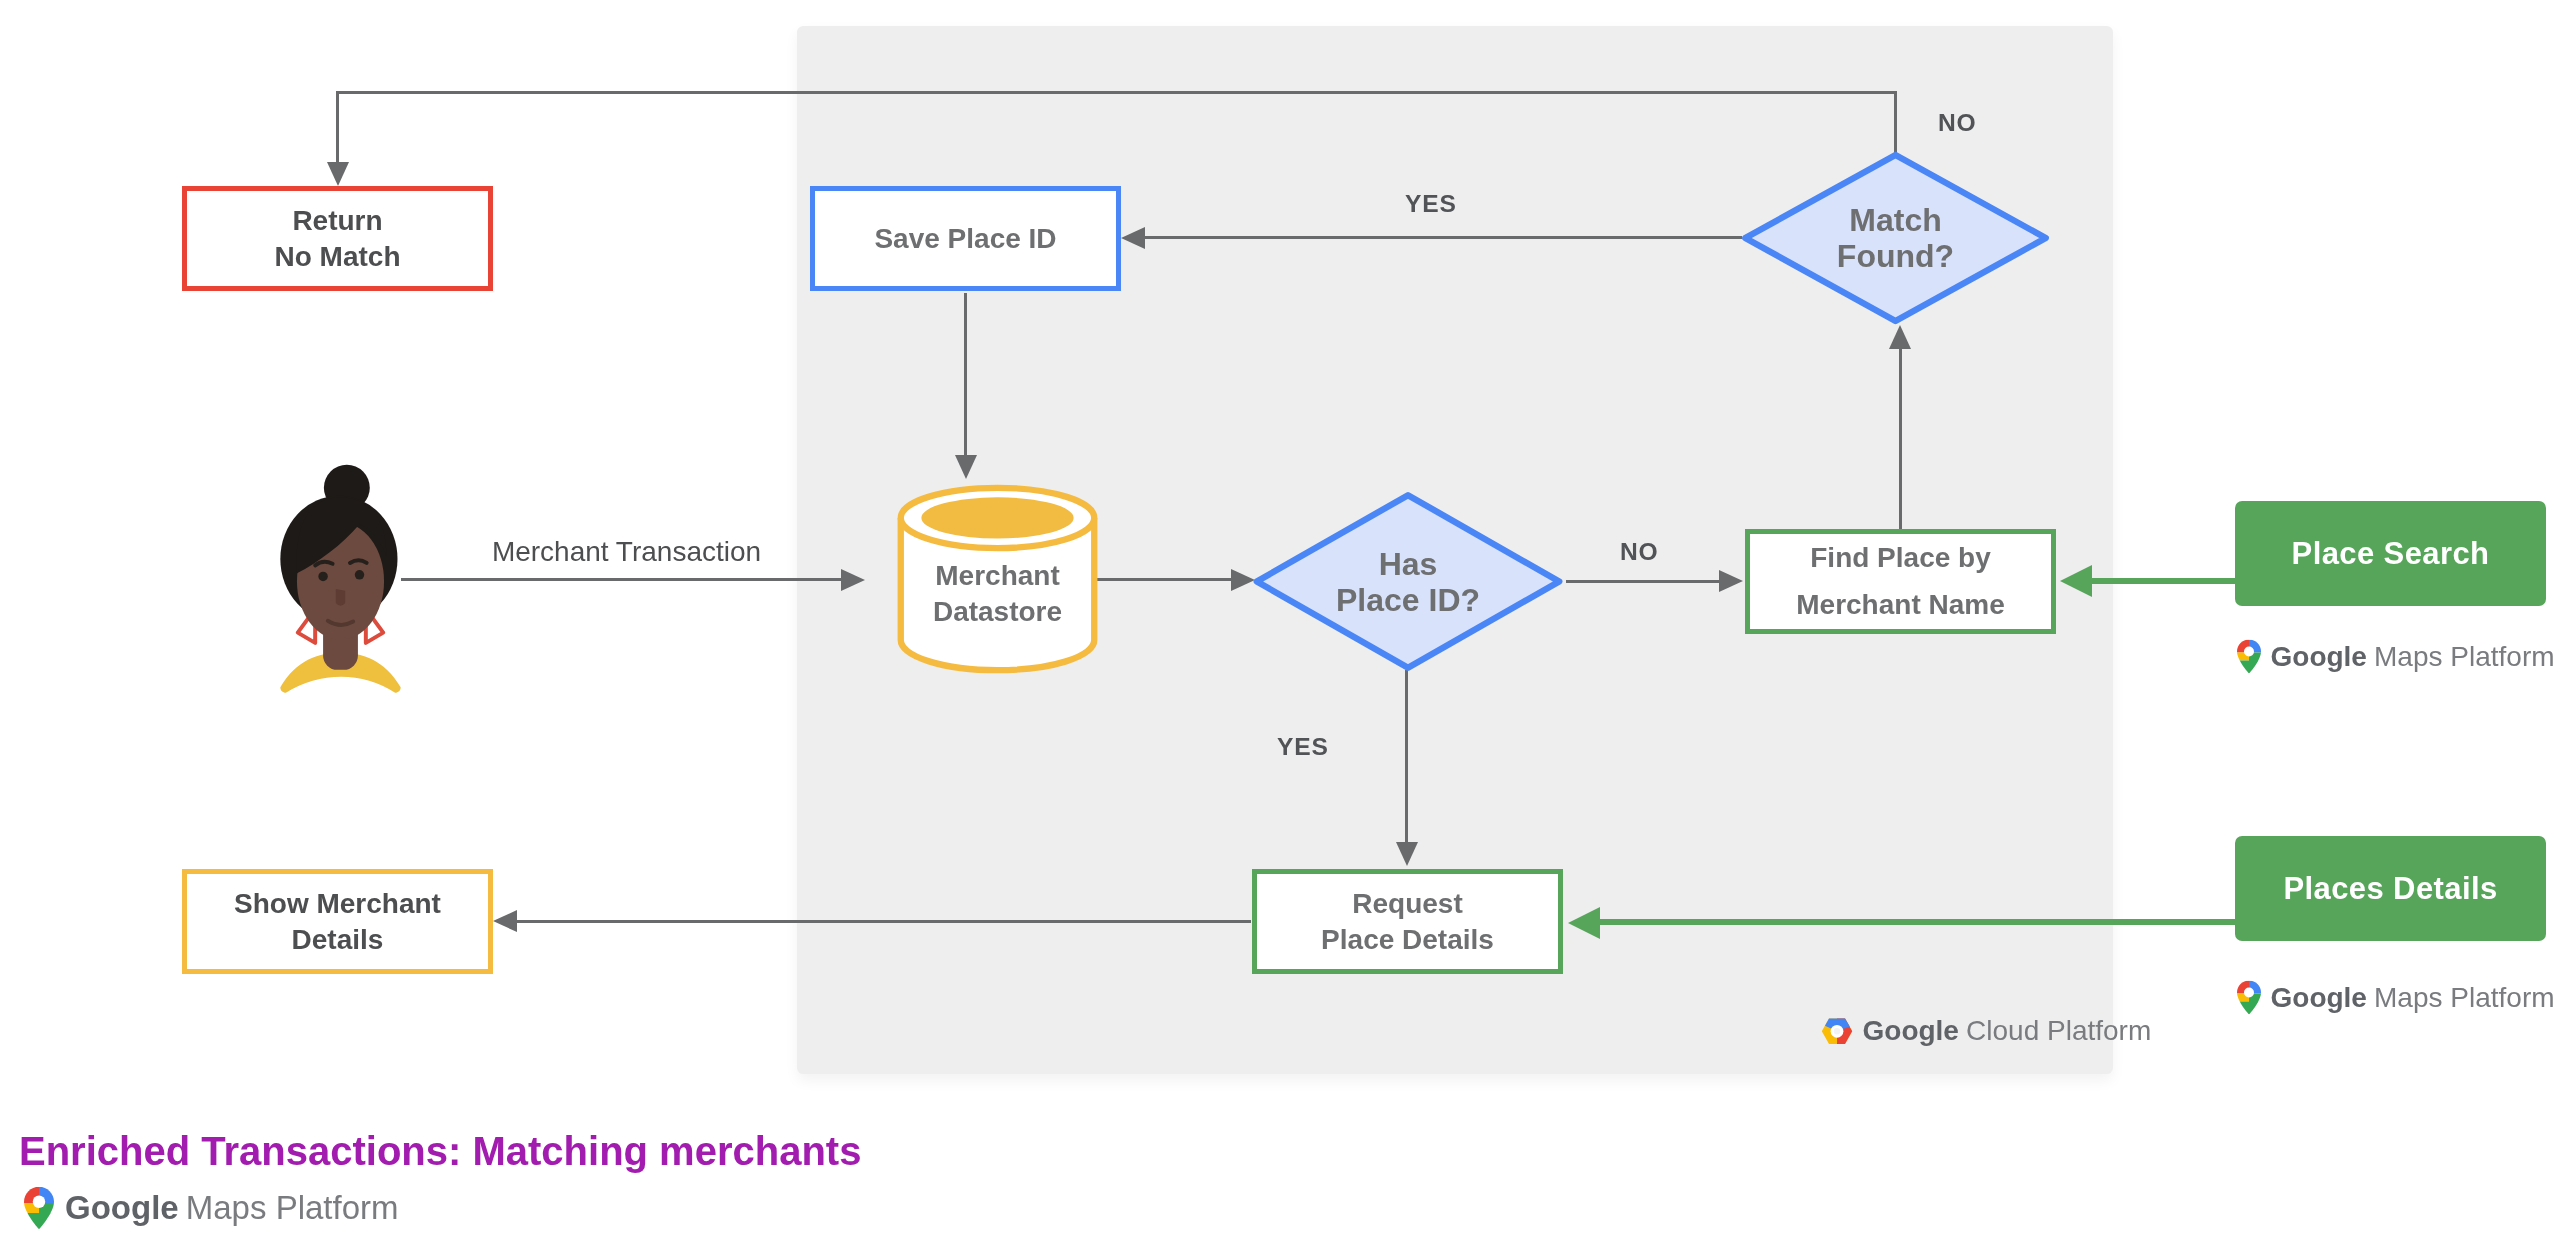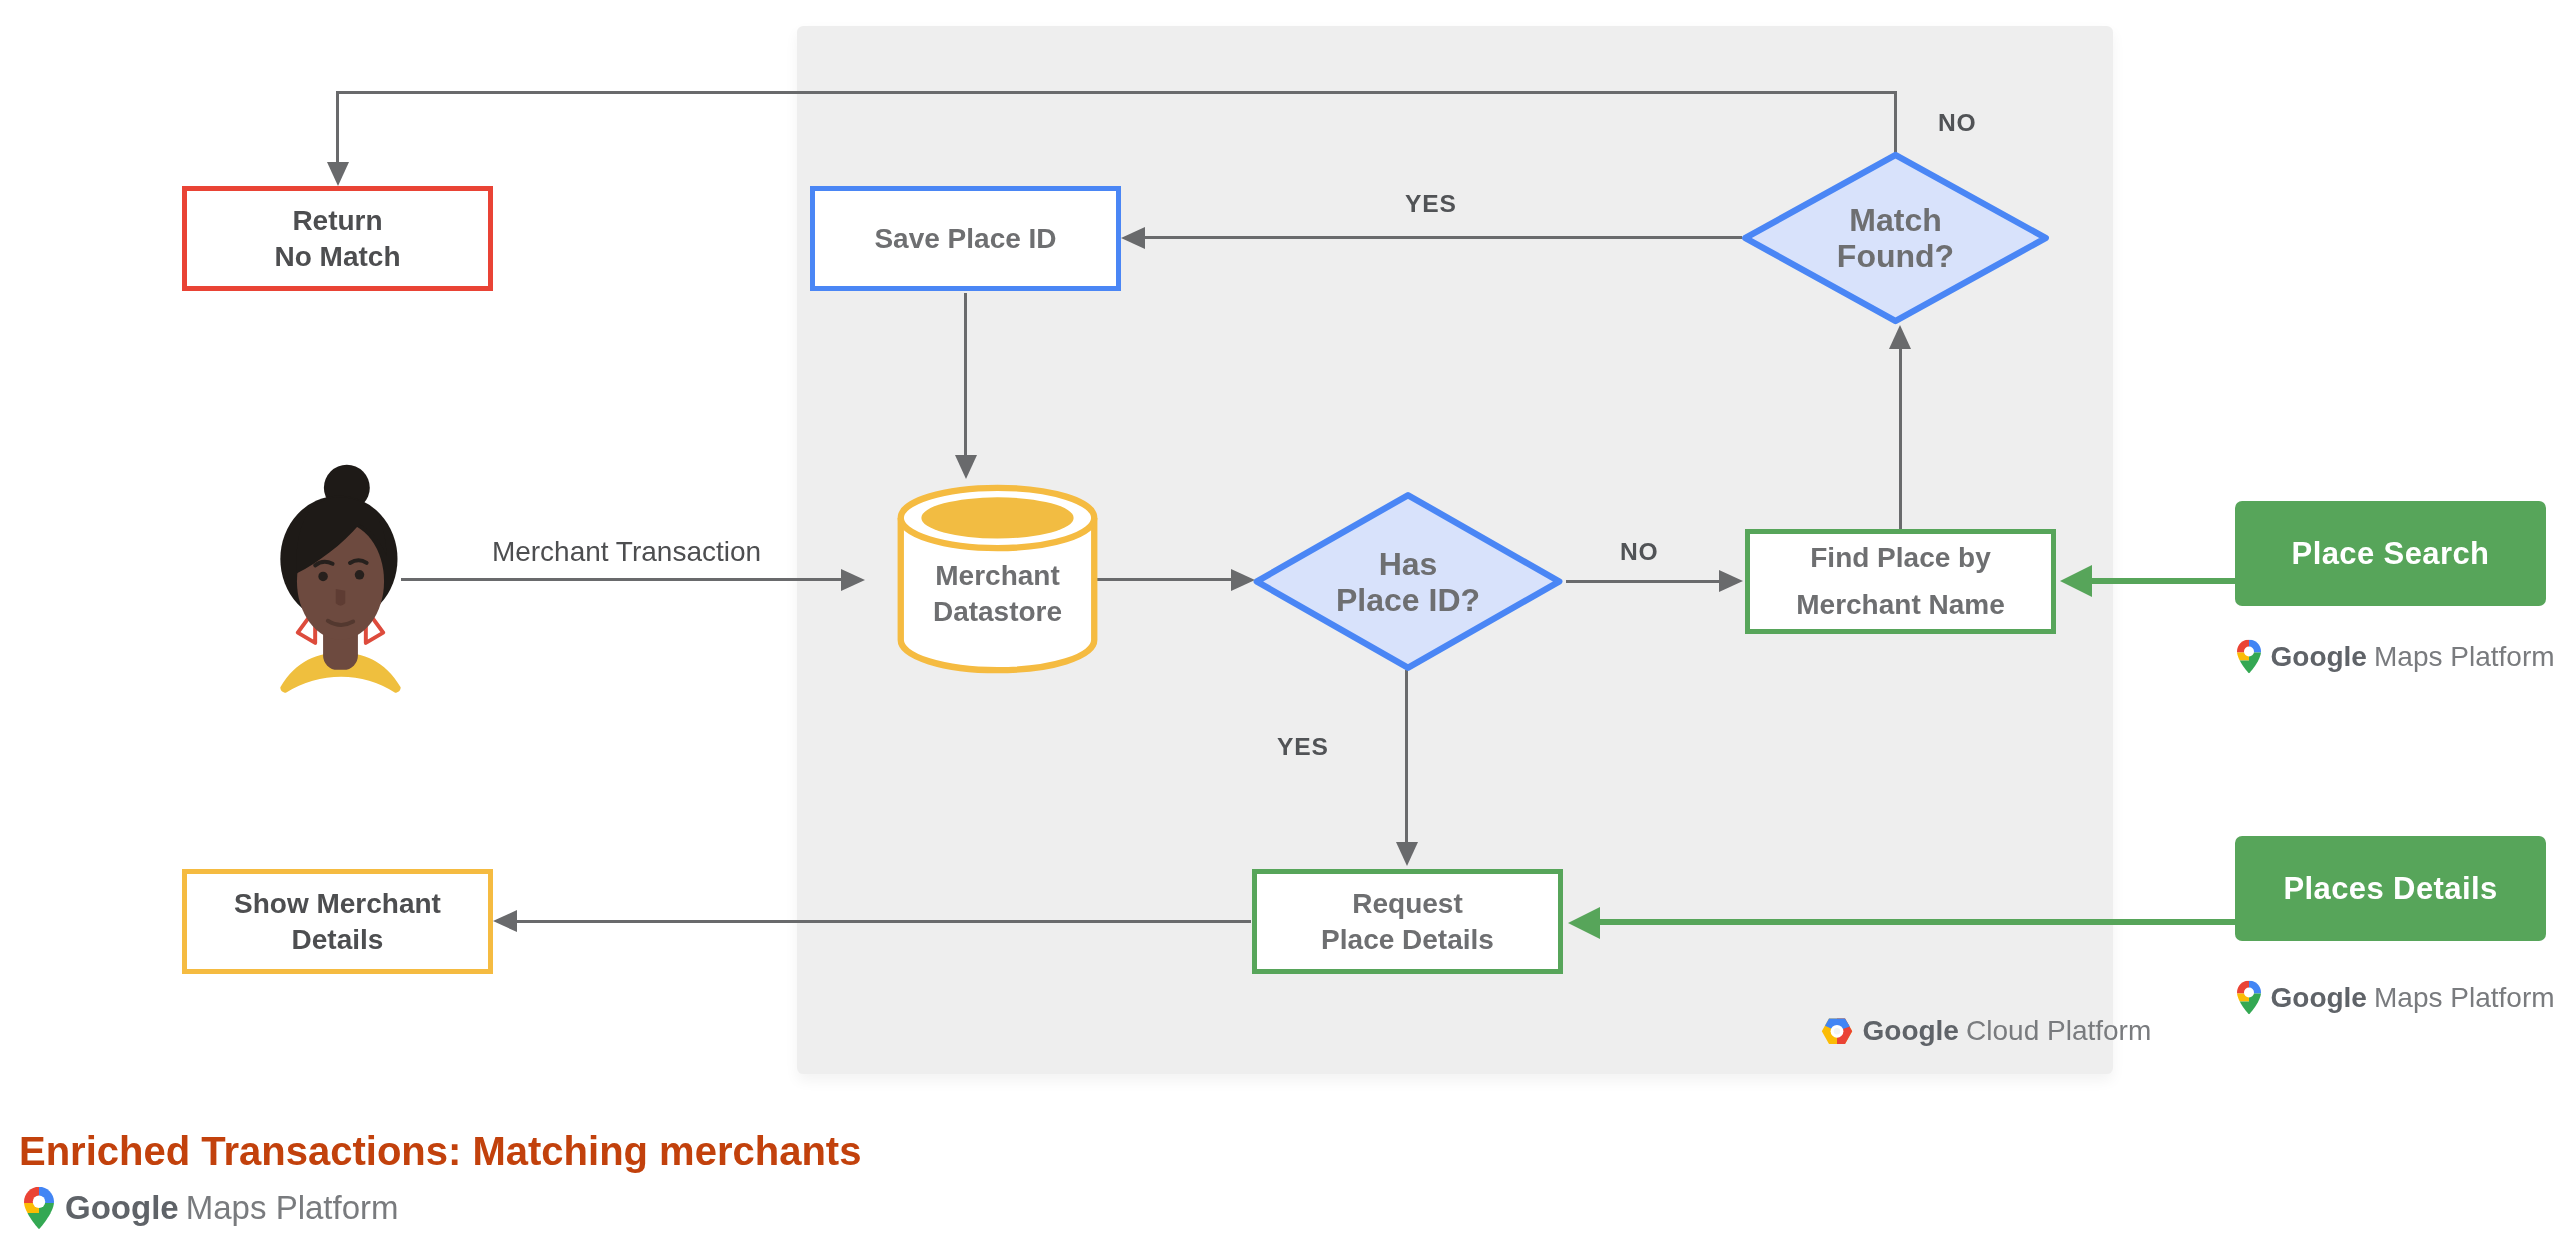--- a/index.html
+++ b/index.html
@@ -34,21 +34,21 @@
   .ah-left{border-top:11px solid transparent;border-bottom:11px solid transparent;border-right:24px solid #696A6C;}
   .ah-right{border-top:11px solid transparent;border-bottom:11px solid transparent;border-left:24px solid #696A6C;}
   .gah-left{border-top:16px solid transparent;border-bottom:16px solid transparent;border-right:32px solid #57A55A;}
   .elabel{position:absolute;font-size:24.6px;font-weight:700;color:#515356;letter-spacing:0.8px;z-index:5;}
   .flowlabel{position:absolute;font-size:28px;font-weight:400;color:#4D4E50;z-index:5;}
   .logo{position:absolute;display:flex;align-items:center;z-index:5;text-align:right;}
   .logo .g1{font-size:28px;font-weight:600;color:#5F6368;margin-left:9.5px;}
   .logo .g2{font-size:28px;font-weight:400;color:#797B7E;margin-left:7.1px;}
   .logo.big .g1{font-size:33px;margin-left:11px;}
   .logo.big .g2{font-size:33px;}
-  .title{position:absolute;left:19px;top:1129px;font-size:40px;font-weight:700;color:#c2410c;z-index:5;}
+  .title{position:absolute;left:19px;top:1129px;font-size:40px;font-weight:700;color:#a21caf;z-index:5;}
   .avatar{position:absolute;left:274px;top:462px;z-index:4;}
 </style>
 </head>
 <body>
 
 <div id="canvas">
 
   <div class="panel"></div>
 
   <div class="line" style="left:1894px;top:94px;width:3.2px;height:60px;"></div>

